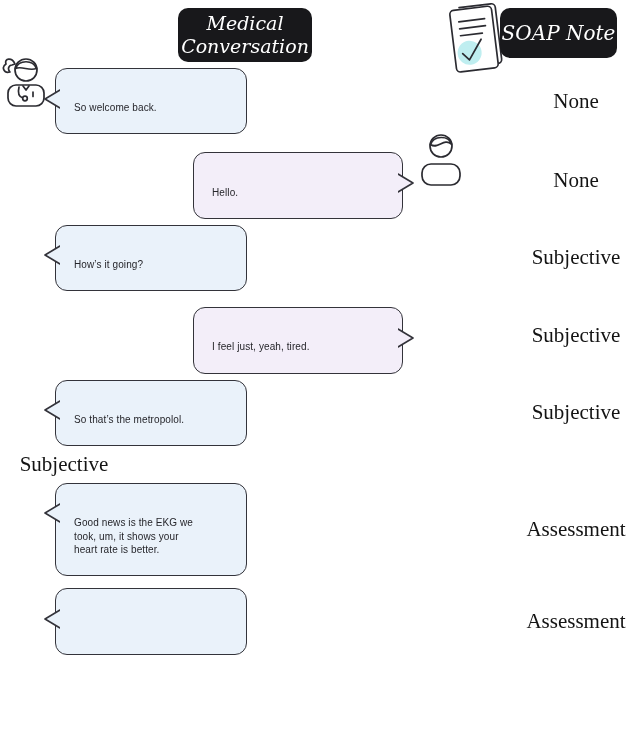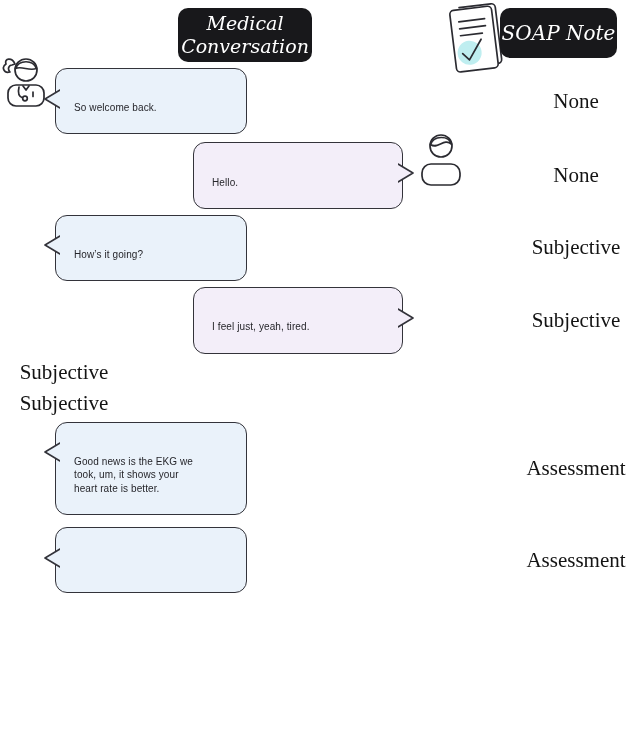--- a/index.html
+++ b/index.html
@@ -28,21 +28,21 @@
   .bubble-area{flex:1;min-width:0;display:flex;}
   .row.doctor .bubble-area{justify-content:flex-start;padding-left:55px;}
   .row.patient .bubble-area{justify-content:flex-end;padding-right:109px;}
   .bubble{
     position:relative;box-sizing:border-box;width:192px;
     border:1.6px solid var(--bubble-border,#33333a);border-radius:12px;
     padding:5px 18px;font-size:10px;line-height:1.36;letter-spacing:.1px;
     color:var(--bubble-text,#26262b);white-space:pre-line;
   }
   .row.doctor .bubble{background:var(--doctor-bubble,#eaf2fa);}
-  .row.patient .bubble{background:var(--patient-bubble,#f3eef9);width:210px;}
+  .row.patient .bubble{background:var(--patient-bubble,#f3eef9);width:210px;margin-top:10px;}
   .tail{position:absolute;top:6px;width:17px;height:20px;}
   .tail svg{display:block;}
   .tail-left{left:-13px;}
   .tail-right{right:-13px;}
   .tail-fill{stroke:none;}
   .row.doctor .tail-fill{fill:var(--doctor-bubble,#eaf2fa);}
   .row.patient .tail-fill{fill:var(--patient-bubble,#f3eef9);}
   .tail-stroke{fill:none;stroke:var(--bubble-border,#33333a);stroke-width:1.6;
     stroke-linejoin:round;stroke-linecap:round;}
   .label-col{width:128px;display:flex;align-items:center;justify-content:center;}
@@ -165,20 +165,32 @@
           </svg>
         </span>
       </div>
     </div>
     <div class="label-col">
       <span class="soap-label">Subjective</span>
     </div>
   </div>
 
   <div class="row doctor">
+    <div class="bubble-area">
+      <div class="bubble">
+        <span class="tail tail-left">
+          <svg width="17" height="20" viewBox="0 0 17 20">
+            <polygon class="tail-fill" points="17,1 2,10 17,19"></polygon>
+            <path class="tail-stroke" d="M17,1 L2,10 L17,19"></path>
+          </svg>
+        </span>
+        <span class="bubble-text">So that’s the metropolol.</span>
+        
+      </div>
+    </div>
     <div class="label-col">
       <span class="soap-label">Subjective</span>
     </div>
   </div>
 
   <div class="row patient">
     <div class="label-col">
       <span class="soap-label">Subjective</span>
     </div>
   </div>

